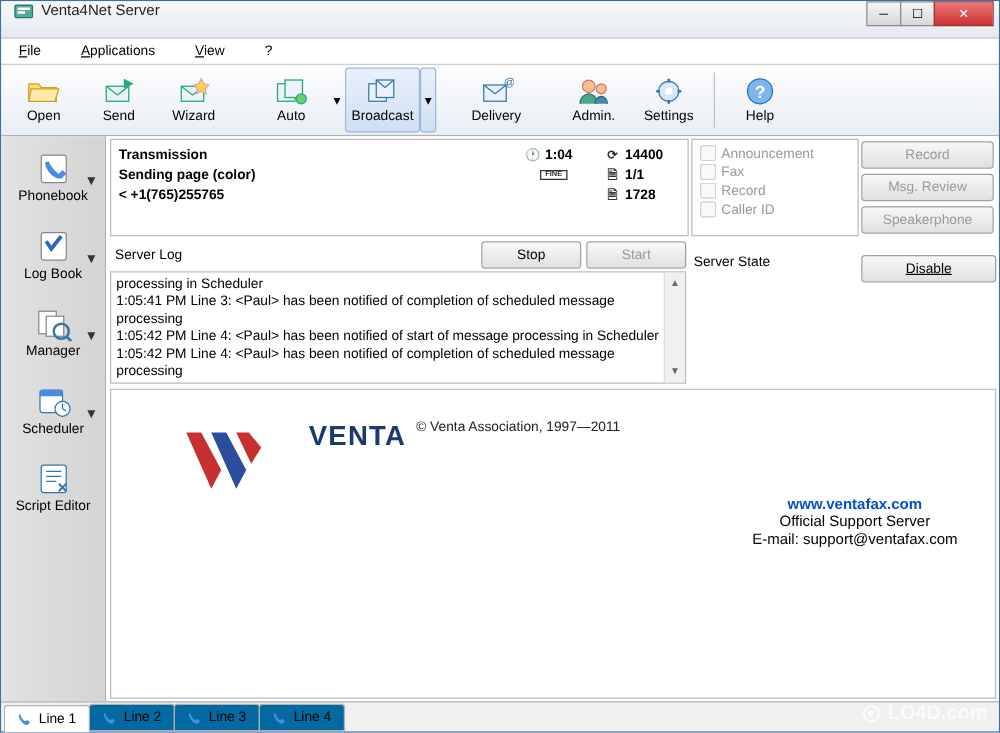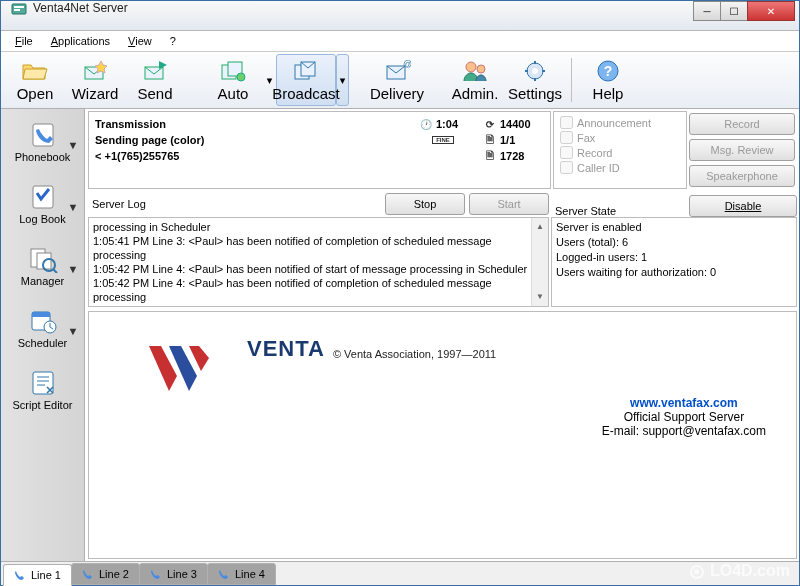--- a/index.html
+++ b/index.html
@@ -8,29 +8,29 @@
 .window { position: absolute; top: 0; left: 0; width: 800px; height: 586px; background: #fff; border: 1px solid #3a6ea5; display: flex; flex-direction: column; }
 
 .titlebar { height: 30px; background: linear-gradient(to bottom, #f8f8f8, #e4e9f0); display: flex; align-items: flex-start; padding: 0 4px; border-bottom: 1px solid #b8b8b8; }
 .titlebar-icon { width: 16px; height: 16px; margin: 0 6px; }
 .titlebar-text { flex: 1; color: #222; font-size: 12px; }
 .win-controls { display: flex; gap: 0; }
 .win-btn { width: 30px; height: 20px; border: 1px solid #8a8a8a; background: linear-gradient(to bottom,#f5f5f5,#d8d8d8); display: flex; align-items: center; justify-content: center; font-size: 10px; cursor: pointer; margin-left: -1px; }
 .win-btn.close { background: linear-gradient(to bottom,#e77,#c33); color:#fff; width:48px; border-color:#933;}
 .win-btn.min, .win-btn.max { width:28px; }
 
-.menubar { height: 20px; display: flex; align-items: center; padding: 0 6px; gap: 2px; background:#fff; }
+.menubar { height: 20px; display: flex; align-items: center; padding: 0 6px; gap: 16px; background:#fff; }
 .menubar span { padding: 2px 8px; cursor: default; }
 .menubar span u { text-decoration: underline; }
 
 .toolbar { height: 58px; background: linear-gradient(to bottom,#fdfdfd,#e9eef5); border-top:1px solid #ccc; border-bottom:1px solid #b0b0b0; display: flex; align-items: center; padding: 2px 4px; gap: 0; }
 .tb-btn { width: 60px; height: 52px; display: flex; flex-direction: column; align-items: center; justify-content: center; gap: 2px; border: 1px solid transparent; border-radius: 3px; cursor: pointer; position: relative; }
 .tb-btn.active { background: linear-gradient(to bottom,#eaf1fb,#d0dff2); border-color:#9bb7dd; }
 .tb-btn .ticon { width: 28px; height: 24px; }
-.tb-btn span { font-size: 15px; }
+.tb-btn span { font-size: 11px; }
 .tb-dd { width: 13px; height: 52px; display:flex; align-items:center; justify-content:center; border:1px solid transparent; border-radius:3px; cursor:pointer;}
 .tb-dd.active { background: linear-gradient(to bottom,#eaf1fb,#d0dff2); border-color:#9bb7dd;}
 .tb-sep { width: 1px; height: 44px; background: #c0c0c0; margin: 0 6px; }
 .tb-space { width: 18px; }
 
 .body-area { flex: 1; display: flex; background: #f0f0f0; min-height: 0; }
 
 .sidebar { width: 84px; background: linear-gradient(to right,#e2e2e2,#d4d4d4); border-right:1px solid #b0b0b0; display: flex; flex-direction: column; align-items: center; padding-top: 2px; }
 .sb-item { width: 80px; height: 62px; display: flex; flex-direction: column; align-items: center; justify-content: center; gap: 2px; position: relative; cursor: pointer; }
 .sb-item .sicon { width: 32px; height: 28px; }
@@ -56,35 +56,35 @@
 .log-hdr { display:flex; align-items:center; gap:4px; height:26px; }
 .log-hdr-label { flex:1; padding-left:4px; }
 .logbtns { display:flex; gap:4px;border-radius:11px; }
 .logbtns button { width:80px; }
 .logbtns button:disabled { color:#999; }
 .log-body { border:1px solid #bcbcbc; background:#fff; padding:2px 4px; font-size:11px; line-height:14px; height:90px; overflow:hidden; position:relative; }
 .log-scroll { position:absolute; right:0; top:0; bottom:0; width:17px; background:#f0f0f0; border-left:1px solid #ddd; display:flex; flex-direction:column; align-items:center; justify-content:space-between; padding:2px 0; }
 .log-scroll .arr { font-size:8px; color:#666; cursor:pointer; }
 
 .state-col { width: 246px; display:flex; flex-direction:column; }
-.state-hdr { display:flex; align-items:flex-end; height:26px; gap:4px; }
+.state-hdr { display:flex; align-items:flex-start; height:26px; gap:4px;margin-top:13px; }
 .state-hdr-label { flex:1; padding-left:4px; }
 .state-hdr button { width:108px;text-decoration:underline; }
 .state-body { border:1px solid #bcbcbc; background:#fff; padding:2px 4px; font-size:11px; line-height:15px; height:90px; }
 
 .preview { flex:1; margin:2px; border:1px solid #bcbcbc; background:#fff; padding:24px 30px; display:flex; justify-content:space-between; align-items:flex-start; min-height:0; }
 .pv-left { display:flex; flex-direction:row; gap:8px; }
 .pv-logo { width:120px; height:70px; }
 .pv-brand { font-size:22px; font-weight:bold; color:#1a3a6e; letter-spacing:1px; }
-.pv-copy { font-size:11px; color:#222; margin-top:12px; }
+.pv-copy { font-size:11px; color:#222; }
 .pv-right { text-align:center; margin-top:60px; font-size:12px; }
 .pv-link { color:#0050c8; font-weight:bold; }
 
 .tabsbar { height:24px; background:#f0f0f0; border-top:1px solid #b0b0b0; display:flex; align-items:flex-end; padding:0 2px; }
-.tab { height:22px; padding:0 10px; display:flex; align-items:center; gap:5px; border:1px solid #b0b0b0; background:#a3a3a3; margin-right:-1px; cursor:pointer; font-size:11px; border-top-left-radius:3px; border-top-right-radius:3px; }
+.tab { height:22px; padding:0 10px; display:flex; align-items:center; gap:5px; border:1px solid #b0b0b0; background:#0369a1; margin-right:-1px; cursor:pointer; font-size:11px; border-top-left-radius:3px; border-top-right-radius:3px; }
 .tab.active { background:#fff; border-bottom:1px solid #fff; position:relative; top:1px;margin-top:38px; }
 .tab-ic { width:12px; height:12px; }
 
 .watermark { position:absolute; bottom:6px; right:10px; color:rgba(255,255,255,0.7); font-size:16px; font-weight:bold; pointer-events:none; }
 .watermark .dot { display:inline-block; width:14px; height:14px; border:2px solid rgba(255,255,255,0.7); border-radius:50%; vertical-align:middle; margin-right:2px; position:relative; }
 .watermark .dot::after { content:""; position:absolute; width:5px; height:5px; border-radius:50%; background:rgba(255,255,255,0.7); top:2px; left:2px; }
 
 svg { display:block; }
 </style>
 </head>
@@ -118,31 +118,31 @@
       <svg class="ticon" viewBox="0 0 28 24">
           <path d="M2 6h8l2 3h12v11H2z" fill="#ffd970" stroke="#c9a227"></path>
           <path d="M4 10h22l-3 10H2z" fill="#ffe9a8" stroke="#c9a227"></path>
         </svg>
       <span>Open</span>
     </div>
     <div class="tb-btn">
       <svg class="ticon" viewBox="0 0 28 24">
           <rect x="4" y="8" width="18" height="12" fill="#eaf2ff" stroke="#2a6"></rect>
           <path d="M4 8l9 7 9-7" fill="none" stroke="#2a6"></path>
-          <path d="M20 2l2 4 4 1-3 3 1 4-4-2-4 2 1-4-3-3 4-1z" fill="#ffd24a" stroke="#caa"></path>
-        </svg>
-      <span>Wizard</span>
+          <path d="M18 2l8 4-8 4z" fill="#2a8"></path>
+        </svg>
+      <span>Send</span>
     </div>
     <div class="tb-btn">
       <svg class="ticon" viewBox="0 0 28 24">
           <rect x="4" y="8" width="18" height="12" fill="#eaf2ff" stroke="#2a6"></rect>
           <path d="M4 8l9 7 9-7" fill="none" stroke="#2a6"></path>
-          <path d="M18 2l8 4-8 4z" fill="#2a8"></path>
-        </svg>
-      <span>Send</span>
+          <path d="M20 2l2 4 4 1-3 3 1 4-4-2-4 2 1-4-3-3 4-1z" fill="#ffd24a" stroke="#caa"></path>
+        </svg>
+      <span>Wizard</span>
     </div>
     <div class="tb-space"></div>
     <div class="tb-btn">
       <svg class="ticon" viewBox="0 0 28 24">
           <rect x="3" y="6" width="14" height="14" fill="#eaf2ff" stroke="#2a6"></rect>
           <rect x="9" y="3" width="14" height="14" fill="#eaf2ff" stroke="#2a6"></rect>
           <circle cx="22" cy="18" r="4" fill="#6ad06a" stroke="#2a8"></circle>
         </svg>
       <span>Auto</span>
     </div>
@@ -317,26 +317,20 @@
                 <span class="arr">▲</span>
                 <span class="arr">▼</span>
               </div>
           </div>
         </div>
         <div class="state-col">
           <div class="state-hdr">
             <div class="state-hdr-label">Server State</div>
             <button>Disable</button>
           </div>
-          <div class="state-body">
-            <div>Server is enabled</div>
-            <div>Users (total): 6</div>
-            <div>Logged-in users: 1</div>
-            <div>Users waiting for authorization: 0</div>
-          </div>
         </div>
       </div>
 
       <div class="preview">
         <div class="pv-left">
           <svg class="pv-logo" viewBox="0 0 120 70">
             <path d="M30 10 L50 55 L58 40 L42 10 Z" fill="#c73030"></path>
             <path d="M50 10 L70 55 L78 40 L62 10 Z" fill="#2a4d9e"></path>
             <path d="M70 10 L82 35 L90 22 L80 10 Z" fill="#c73030"></path>
           </svg>

